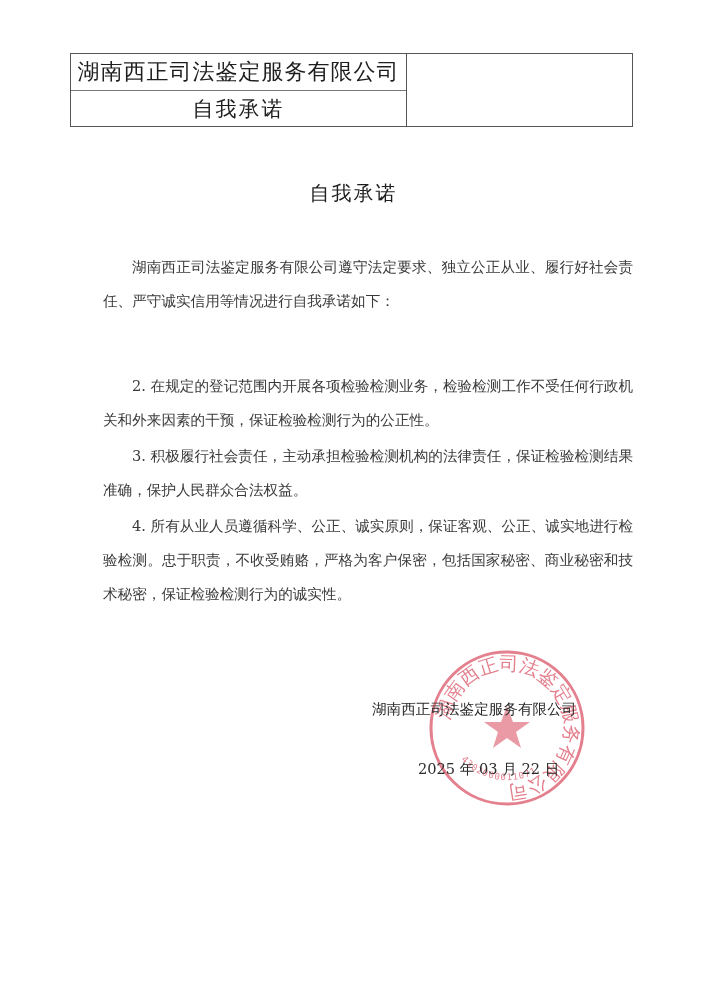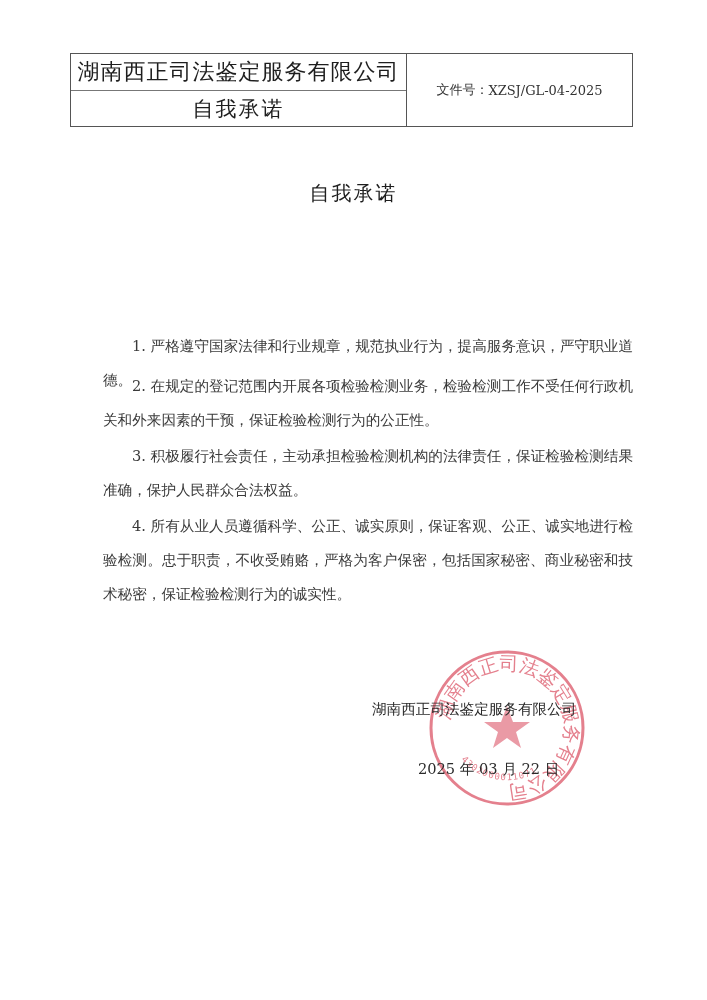--- a/index.html
+++ b/index.html
@@ -131,32 +131,28 @@
 </head>
 <body>
 
 <div class="page">
 
   <div class="header-table">
     <div class="header-left">
       <div class="header-company">湖南西正司法鉴定服务有限公司</div>
       <div class="header-subtitle">自我承诺</div>
     </div>
-    <div class="header-right">
-      <span>文件号：</span>
-      <span>XZSJ/GL-04-2025</span>
-    </div>
   </div>
 
   <div class="doc-title">自我承诺</div>
 
+  <div class="body-text" style="top:250px;">
+    <p class="para">湖南西正司法鉴定服务有限公司遵守法定要求、独立公正从业、履行好社会责任、严守诚实信用等情况进行自我承诺如下：</p>
+  </div>
 
-  <div class="body-text" style="top:329px;">
-    <p class="para">1. 严格遵守国家法律和行业规章，规范执业行为，提高服务意识，严守职业道德。</p>
-  </div>
 
   <div class="body-text" style="top:369px;">
     <p class="para">2. 在规定的登记范围内开展各项检验检测业务，检验检测工作不受任何行政机关和外来因素的干预，保证检验检测行为的公正性。</p>
   </div>
 
   <div class="body-text" style="top:439px;">
     <p class="para">3. 积极履行社会责任，主动承担检验检测机构的法律责任，保证检验检测结果准确，保护人民群众合法权益。</p>
   </div>
 
   <div class="body-text" style="top:509px;">

